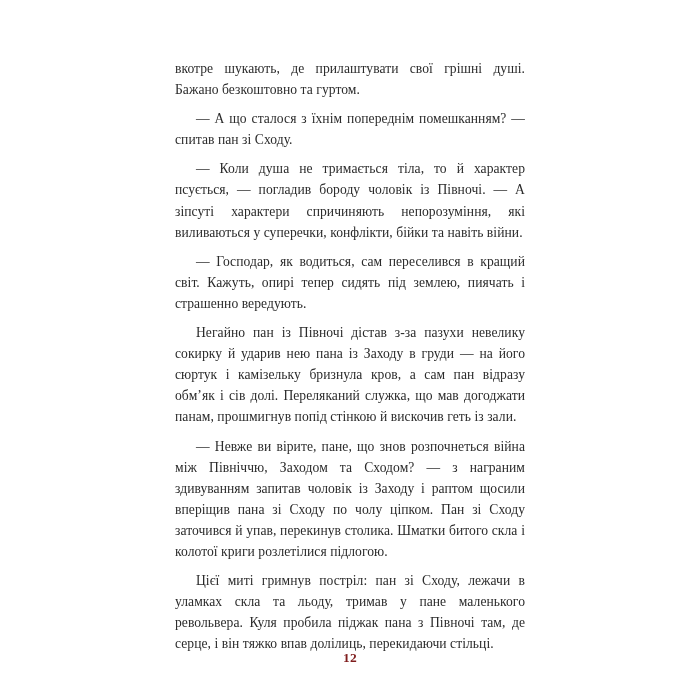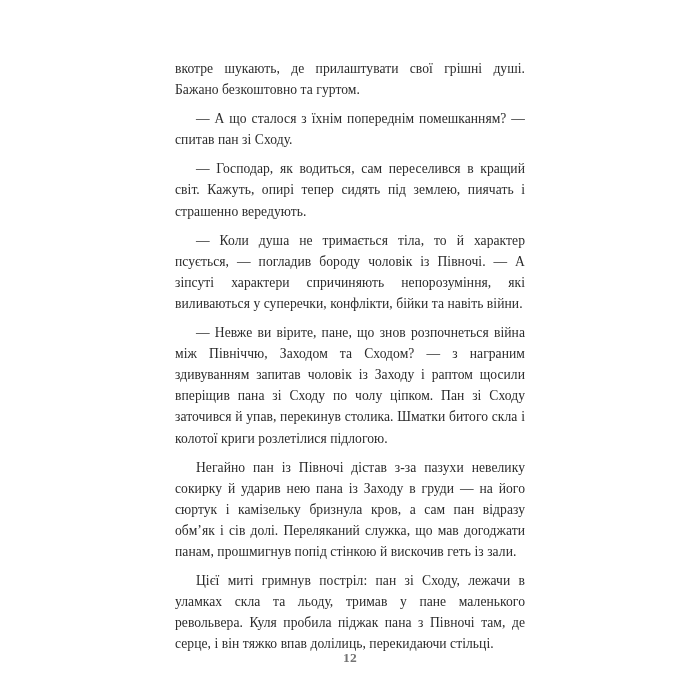--- a/index.html
+++ b/index.html
@@ -50,35 +50,35 @@
   }
 
   .page-number {
     position: absolute;
     left: 0;
     right: 0;
     top: 650px;
     text-align: center;
     font-size: 13.5px;
     font-weight: bold;
-    color: #737373;
+    color: #7f1d1d;
     letter-spacing: 0.3px;
     font-family: "Liberation Serif", "DejaVu Serif", serif;
   }
 </style>
 </head>
 <body>
 
 <div class="page">
 
   <div class="text-block">
     <p class="para">вкотре шукають, де прилаштувати свої грішні душі. Бажано безкоштовно та гуртом.</p>
     <p class="para indent">— А що сталося з їхнім попереднім помешканням? — спитав пан зі Сходу.</p>
+    <p class="para indent">— Коли душа не тримається тіла, то й характер псується, — погладив бороду чоловік із Півночі. — А зіпсуті характери спричиняють непорозуміння, які виливаються у суперечки, конфлікти, бійки та навіть війни.</p>
     <p class="para indent">— Господар, як водиться, сам переселився в кращий світ. Кажуть, опирі тепер сидять під землею, пиячать і страшенно вередують.</p>
-    <p class="para indent">— Коли душа не тримається тіла, то й характер псується, — погладив бороду чоловік із Півночі. — А зіпсуті характери спричиняють непорозуміння, які виливаються у суперечки, конфлікти, бійки та навіть війни.</p>
+    <p class="para indent">Негайно пан із Півночі дістав з-за пазухи невелику сокирку й ударив нею пана із Заходу в груди — на його сюртук і камізельку бризнула кров, а сам пан відразу обм’як і сів долі. Переляканий служка, що мав догоджати панам, прошмигнув попід стінкою й вискочив геть із зали.</p>
     <p class="para indent">— Невже ви вірите, пане, що знов розпочнеться війна між Північчю, Заходом та Сходом? — з награним здивуванням запитав чоловік із Заходу і раптом щосили вперіщив пана зі Сходу по чолу ціпком. Пан зі Сходу заточився й упав, перекинув столика. Шматки битого скла і колотої криги розлетілися підлогою.</p>
-    <p class="para indent">Негайно пан із Півночі дістав з-за пазухи невелику сокирку й ударив нею пана із Заходу в груди — на його сюртук і камізельку бризнула кров, а сам пан відразу обм’як і сів долі. Переляканий служка, що мав догоджати панам, прошмигнув попід стінкою й вискочив геть із зали.</p>
     <p class="para indent">Цієї миті гримнув постріл: пан зі Сходу, лежачи в уламках скла та льоду, тримав у пане маленького револьвера. Куля пробила піджак пана з Півночі там, де серце, і він тяжко впав долілиць, перекидаючи стільці.</p>
   </div>
 
   <div class="page-number">12</div>
 
 </div>
 
 </body></html>

